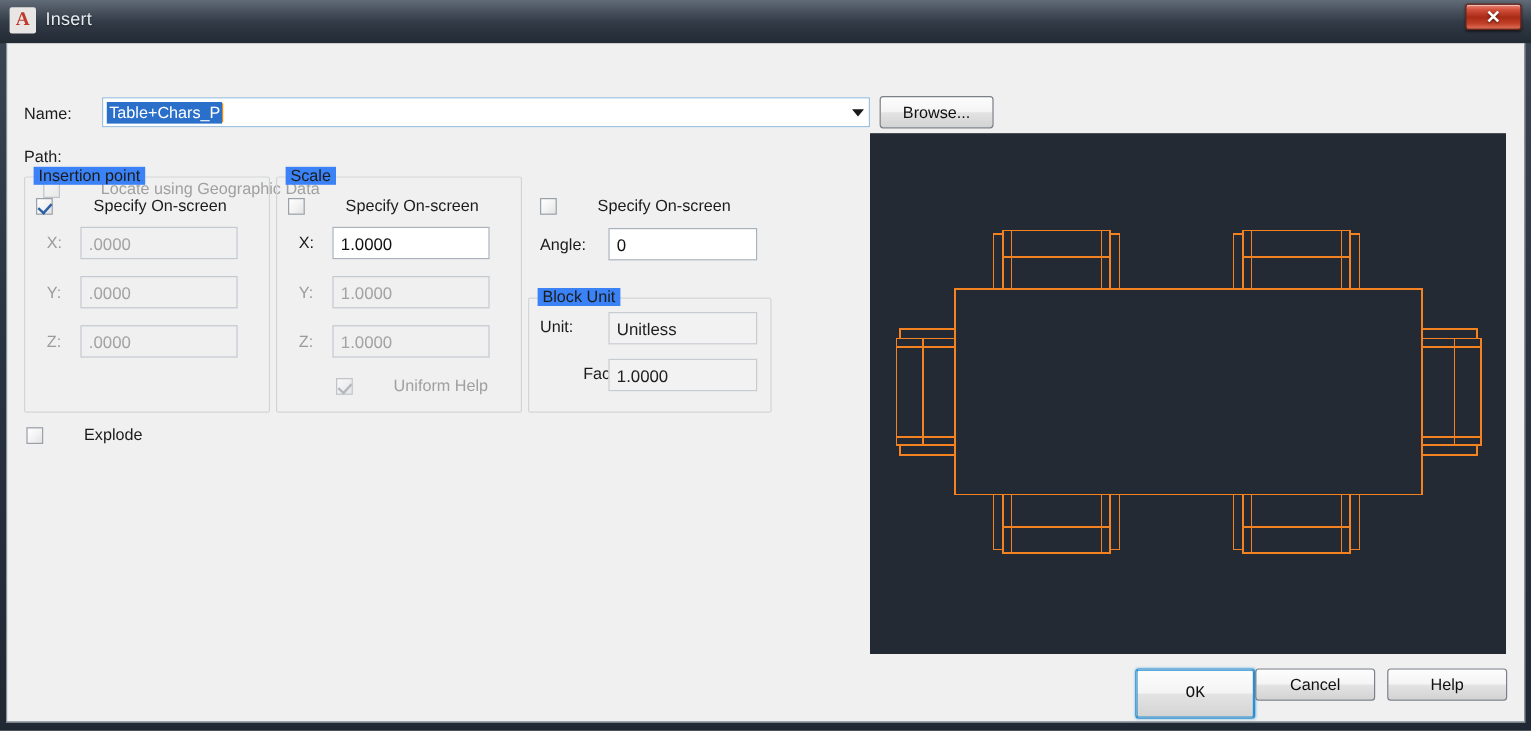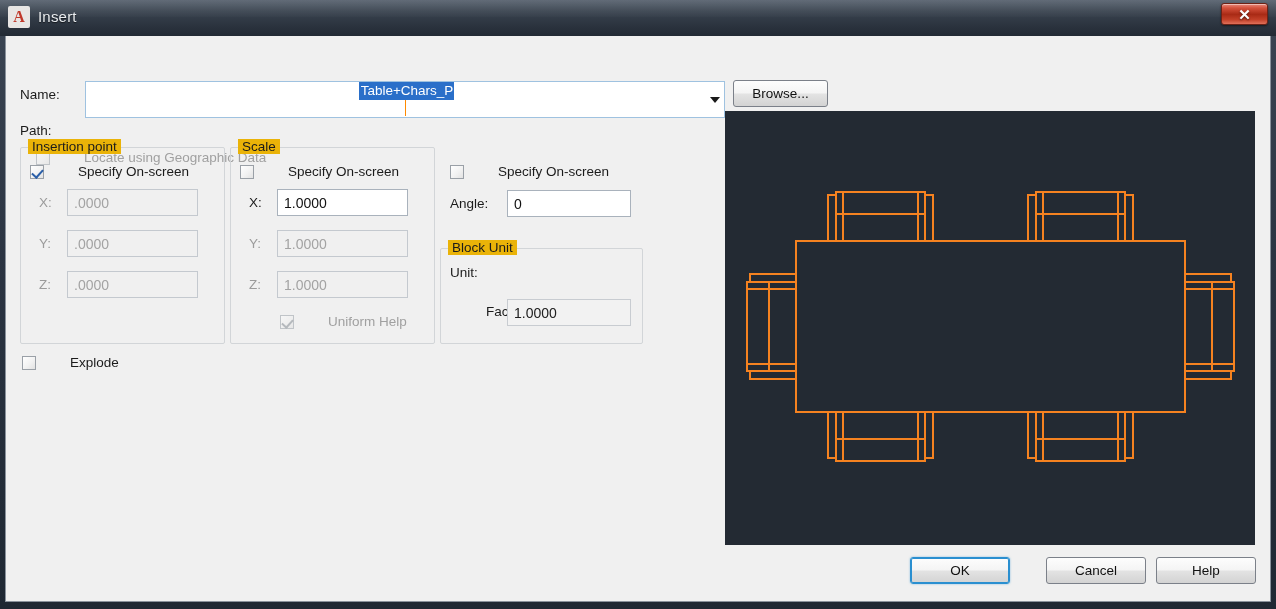--- a/index.html
+++ b/index.html
@@ -99,24 +99,24 @@
   .field.readonly {
     background: #f2f2f2;
     border-color: #c8ccd1;
     color: #202020;
   }
 
   
   #name-combo {
     position: absolute;
     left: 79px; top: 45px;
-    width: 640px; height: 37px;
+    width: 640px; height: 25px;
     background: #ffffff;
     border: 1px solid #9fc2e0;
-    display: flex; align-items: center; flex-direction: column;
+    display: flex; align-items: center;
   }
   #name-value {
     margin-left: 3px;
     background: #2a6fc9;
     color: #ffffff;
     font-size: 13.5px;
     padding: 1px 1px 1px 2px;
     line-height: 16px;
   }
   #name-caret {
@@ -152,21 +152,21 @@
   
   .group {
     position: absolute;
     border: 1px solid #d2d5d8;
     border-radius: 2px;
     background: transparent;
   }
   .group > .group-title {
     position: absolute;
     top: -9px; left: 7px;
-    background: #eab308;
+    background: #3b82f6;
     padding: 0 4px;
     font-size: 13.5px;
     color: #1b1b1b;
     white-space: nowrap;
   }
 
   
   .cb {
     position: absolute;
     display: flex; align-items: center;
@@ -296,20 +296,21 @@
     </div>
 
     <div class="lbl" style="left:444px; top:160px;">Angle:</div>
     <div class="field" style="left:501px; top:154px; width:124px; height:27px;">0</div>
 
     <div class="group" style="left:434px; top:212px; width:203px; height:96px;">
       <span class="group-title">Block Unit</span>
     </div>
 
     <div class="lbl" style="left:444px; top:229px;">Unit:</div>
+    <div class="field readonly" style="left:501px; top:224px; width:124px; height:27px;">Unitless</div>
 
     <div class="lbl" style="left:444px; top:268px;margin-left:36px;">Factor:</div>
     <div class="field readonly" style="left:501px; top:263px; width:124px; height:27px;">1.0000</div>
 
     <div class="cb" style="left:16px; top:319px;">
       <span class="box"></span>
       <span class="cbtext">Explode</span>
     </div>
 
     <div id="preview">
@@ -369,18 +370,18 @@
             <rect x="460" y="163" width="46" height="8"></rect>
             <rect x="460" y="260" width="46" height="8"></rect>
             <rect x="460" y="171" width="27" height="7"></rect>
             <rect x="460" y="253" width="27" height="7"></rect>
           </g>
 
         </g>
       </svg>
     </div>
 
-    <div class="btn focus" style="left:904px; top:521px; width:100px; height:27px;">OK</div>
+    <div class="btn focus" style="left:940px; top:521px; width:100px; height:42px;font-family:Liberation Mono, monospace;">OK</div>
     <div class="btn" style="left:1040px; top:521px; width:100px; height:27px;">Cancel</div>
     <div class="btn" style="left:1150px; top:521px; width:100px; height:27px;">Help</div>
 
   </div>
 </div>
 
 </body></html>

